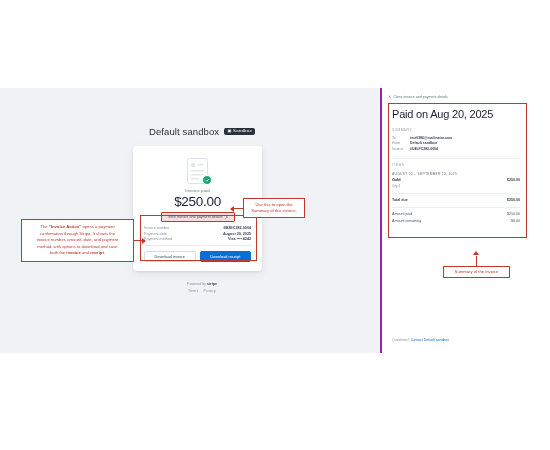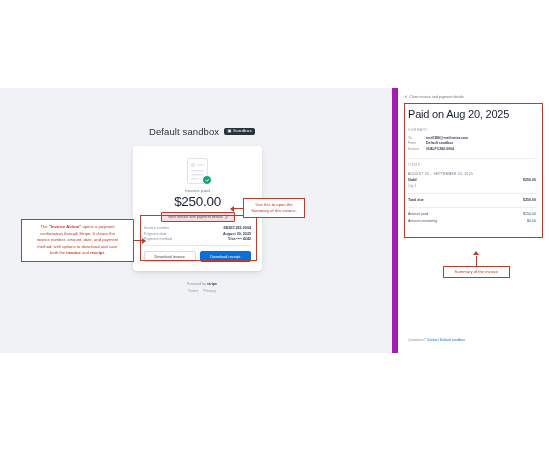--- a/index.html
+++ b/index.html
@@ -81,22 +81,22 @@
   }
   .powered b{color:#3c4257;}
   .legal{
     position:absolute;left:0;top:201px;width:404px;text-align:center;
     font-size:3.4px;color:#8792a2;letter-spacing:.2px;
   }
   .legal span{margin:0 2px;}
 
   
   .right-pane{
-    position:absolute;left:392px;top:0;width:146px;height:265px;background:#ffffff;
-    border-left:6px solid #a21caf;
+    position:absolute;left:380px;top:0;width:146px;height:265px;background:#ffffff;
+    border-left:2px solid #a21caf;
     text-decoration:underline;
   }
   .close-link{
     position:absolute;left:6px;top:6px;display:flex;align-items:center;gap:2px;
     font-size:3.6px;color:#6b7280;
   }
   .close-link .xi{font-size:4px;color:#6b7280;}
 
   .summary-outline{
     position:absolute;left:6px;top:15px;width:139px;height:135px;

